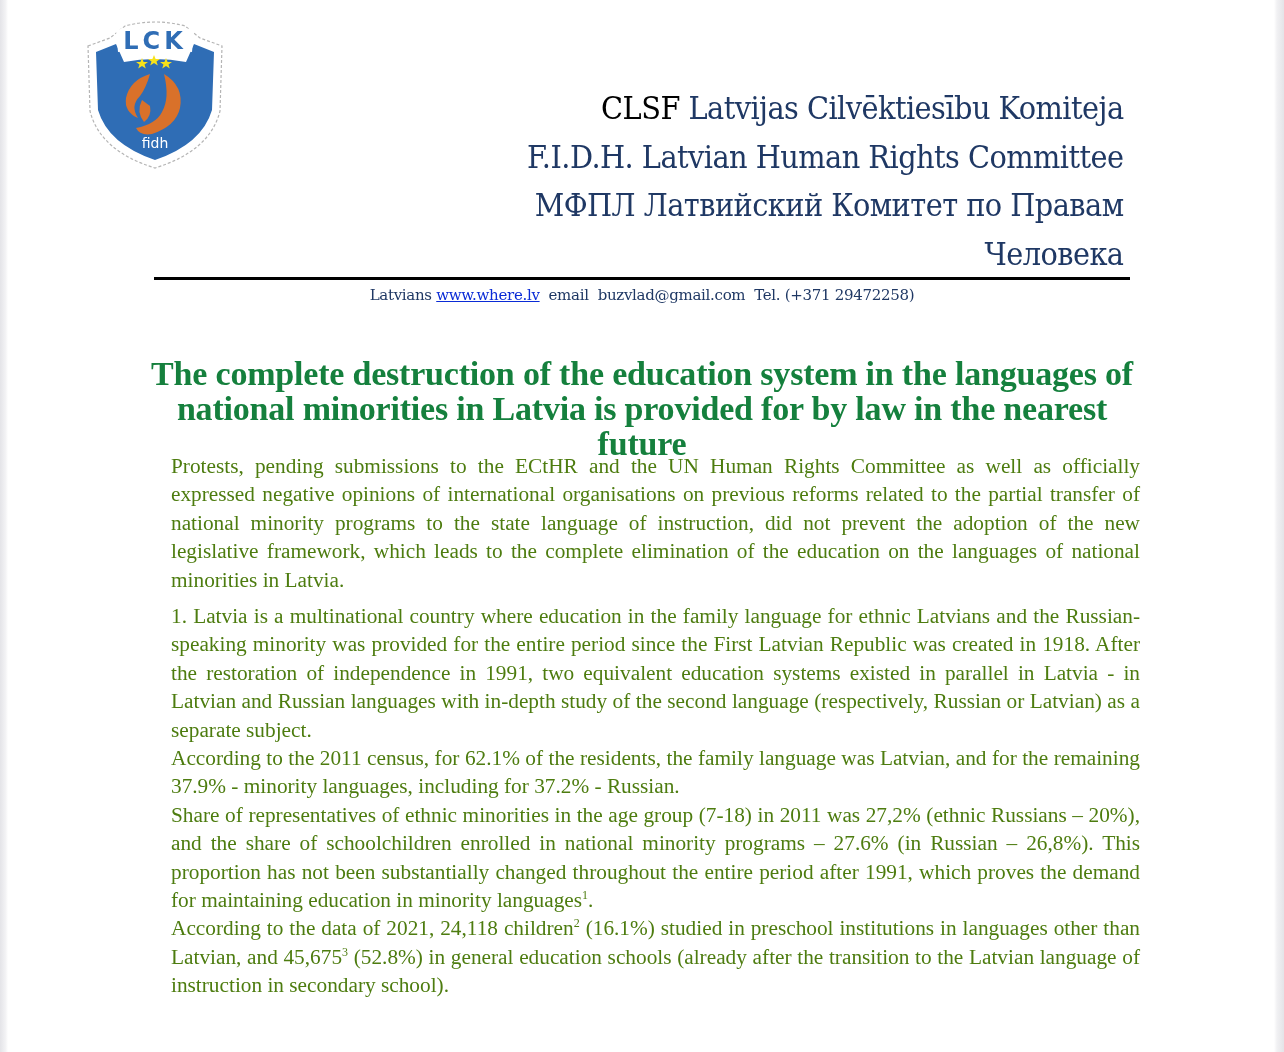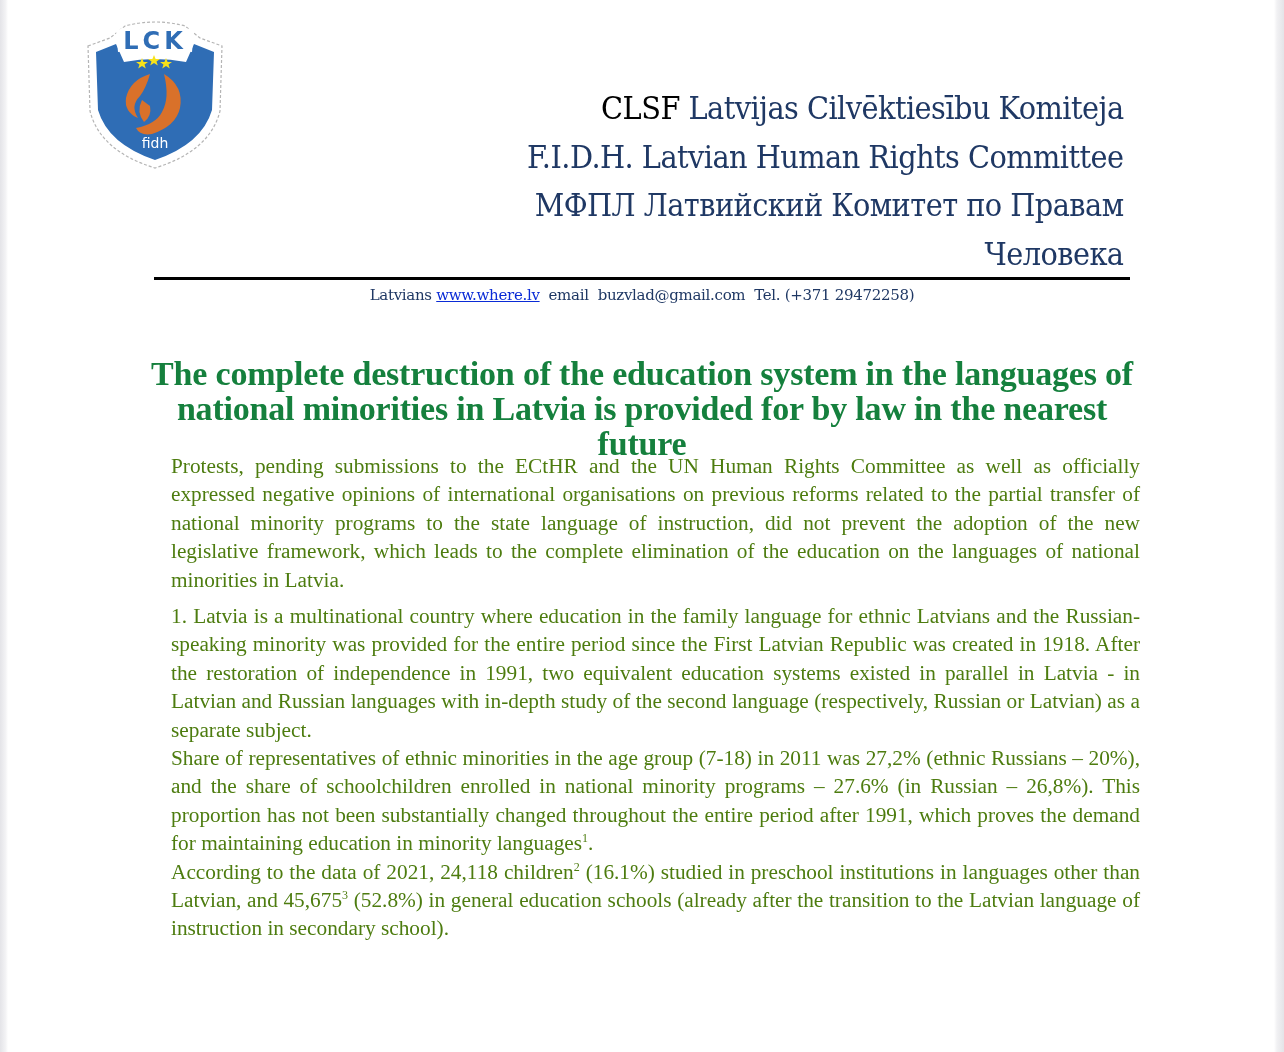--- a/index.html
+++ b/index.html
@@ -157,15 +157,16 @@
 </div>
 
 <div class="title">The complete destruction of the education system in the languages of national minorities in Latvia is provided for by law in the nearest future</div>
 
 <div class="body-text p1">
   <p>Protests, pending submissions to the ECtHR and the UN Human Rights Committee as well as officially expressed negative opinions of international organisations on previous reforms related to the partial transfer of national minority programs to the state language of instruction, did not prevent the adoption of the new legislative framework, which leads to the complete elimination of the education on the languages of national minorities in Latvia.</p>
 </div>
 
 <div class="body-text p2">
   <p>1. Latvia is a multinational country where education in the family language for ethnic Latvians and the Russian-speaking minority was provided for the entire period since the First Latvian Republic was created in 1918. After the restoration of independence in 1991, two equivalent education systems existed in parallel in Latvia - in Latvian and Russian languages with in-depth study of the second language (respectively, Russian or Latvian) as a separate subject.</p>
+  <p>According to the 2011 census, for 62.1% of the residents, the family language was Latvian, and for the remaining 37.9% - minority languages, including for 37.2% - Russian.</p>
   <p><span>Share of representatives of ethnic minorities in the age group (7-18) in 2011 was 27,2% (ethnic Russians – 20%), and the share of schoolchildren enrolled in national minority programs – 27.6% (in Russian – 26,8%). This proportion has not been substantially changed throughout the entire period after 1991, which proves the demand for maintaining education in minority languages</span><sup>1</sup><span>.</span></p>
   <p><span>According to the data of 2021, 24,118 children</span><sup>2</sup><span> (16.1%) studied in preschool institutions in languages other than Latvian, and 45,675</span><sup>3</sup><span> (52.8%) in general education schools (already after the transition to the Latvian language of instruction in secondary school).</span></p>
 </div>
 
 </body></html>

